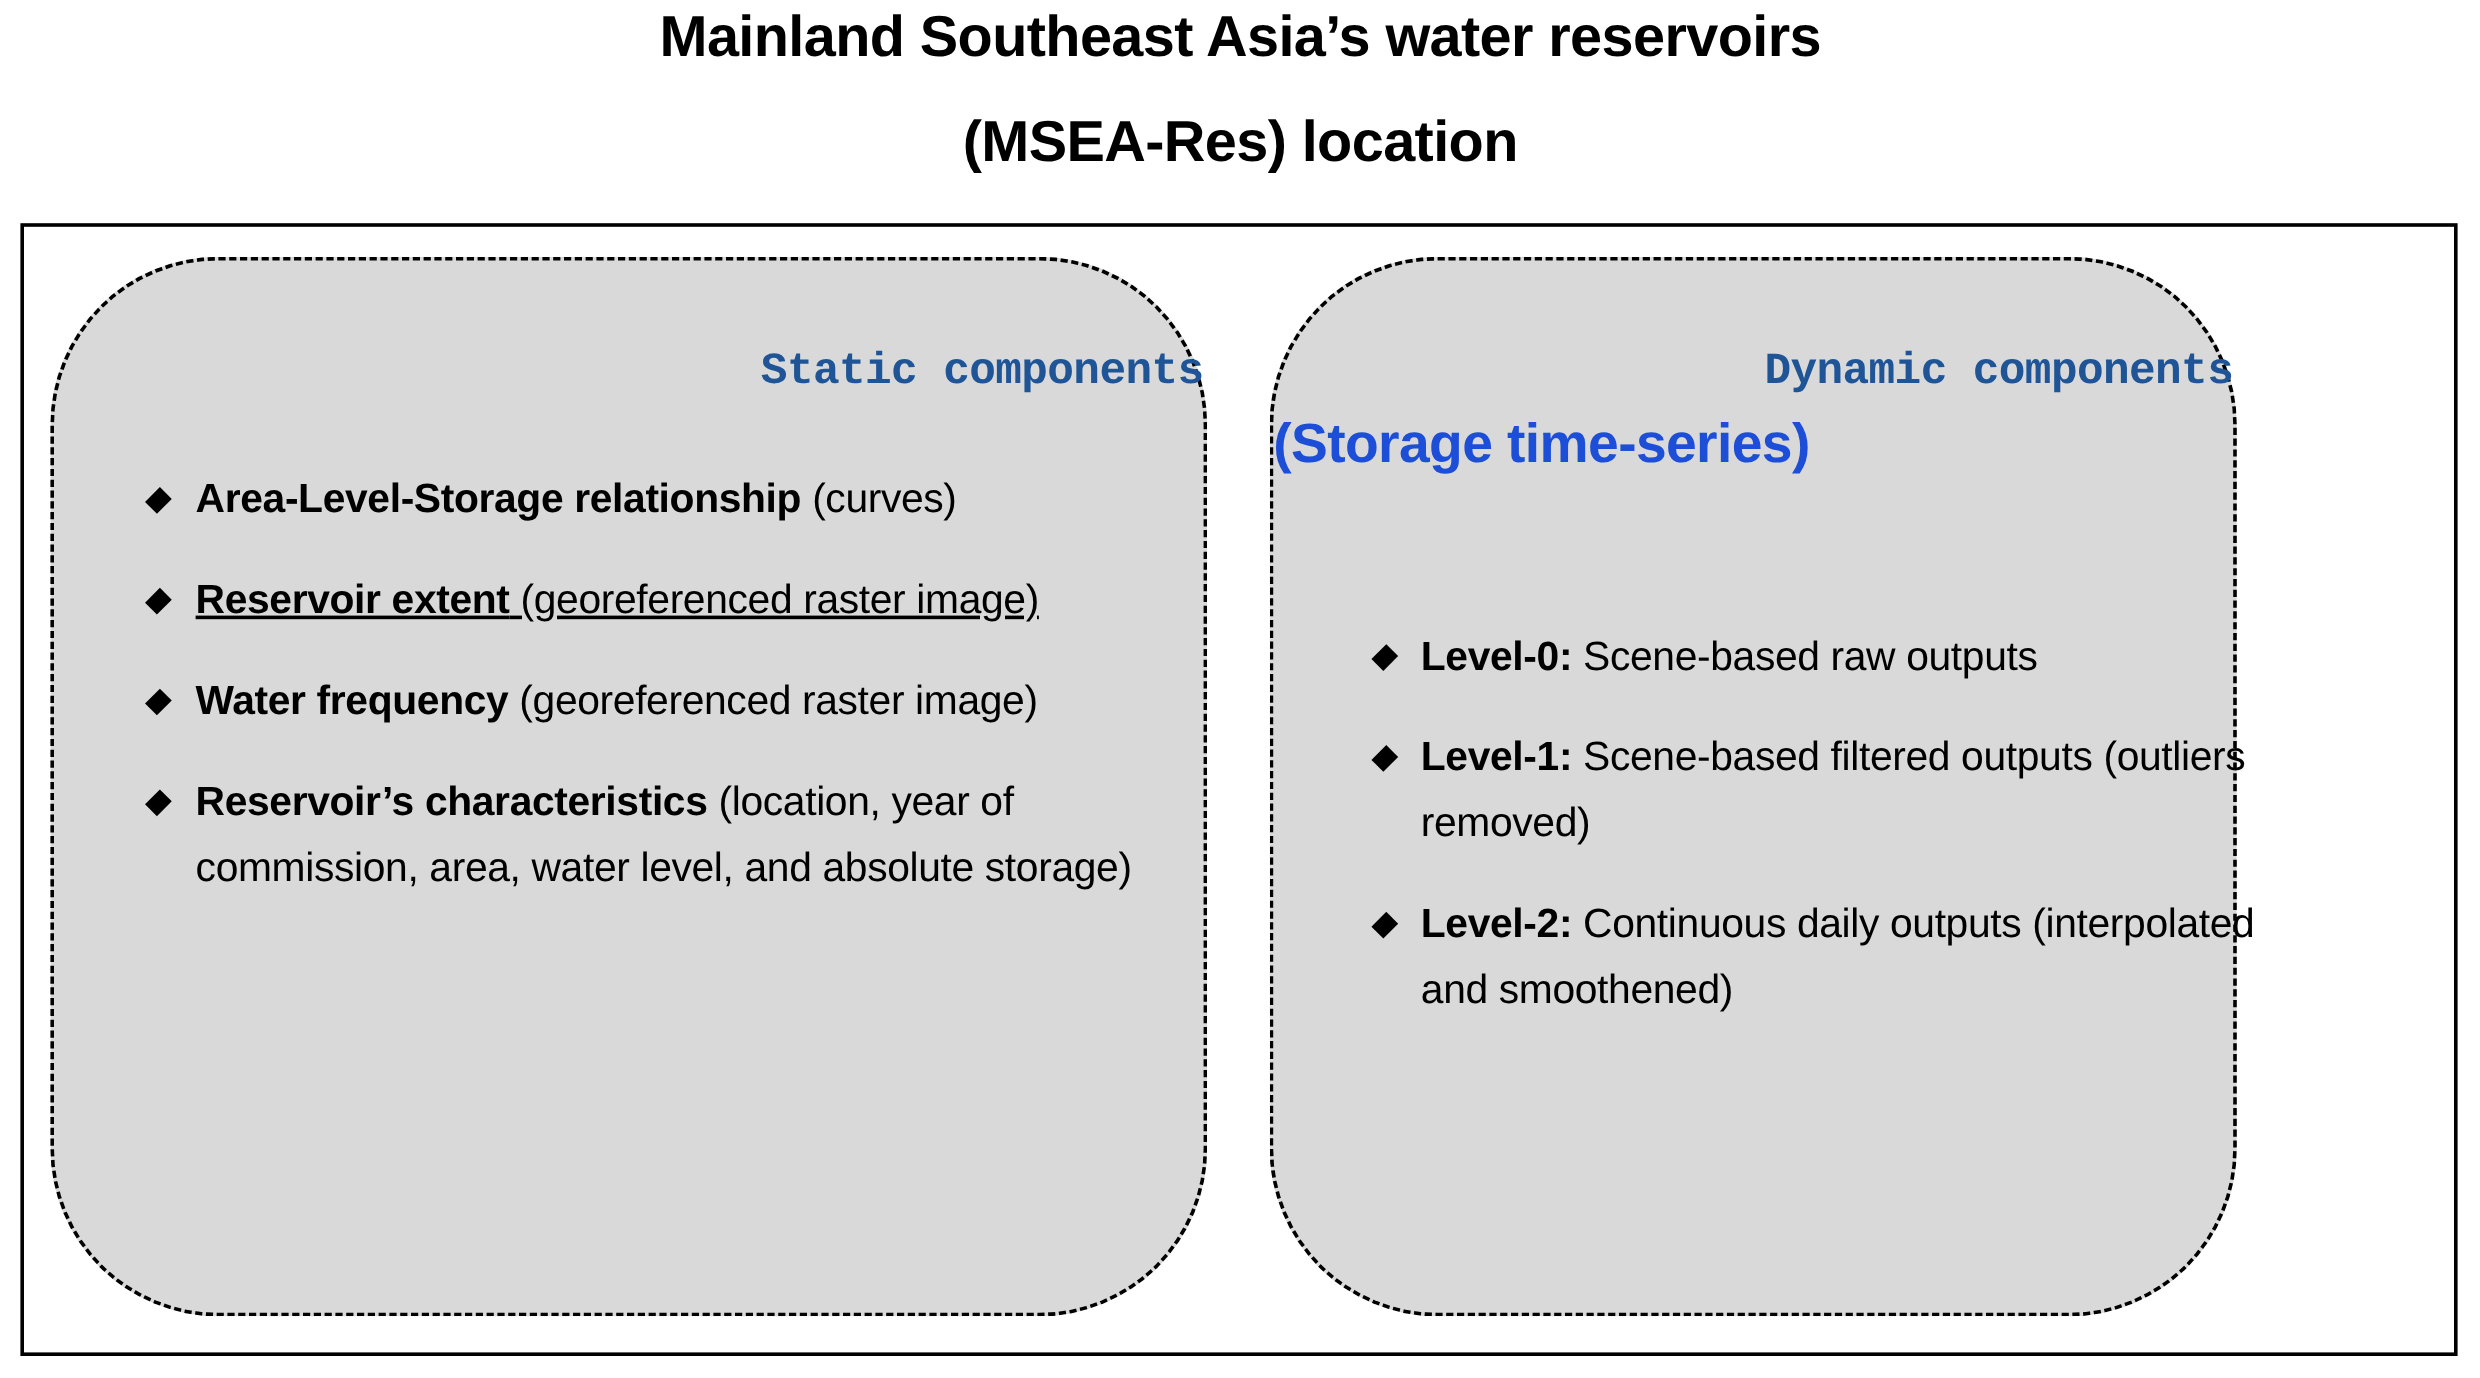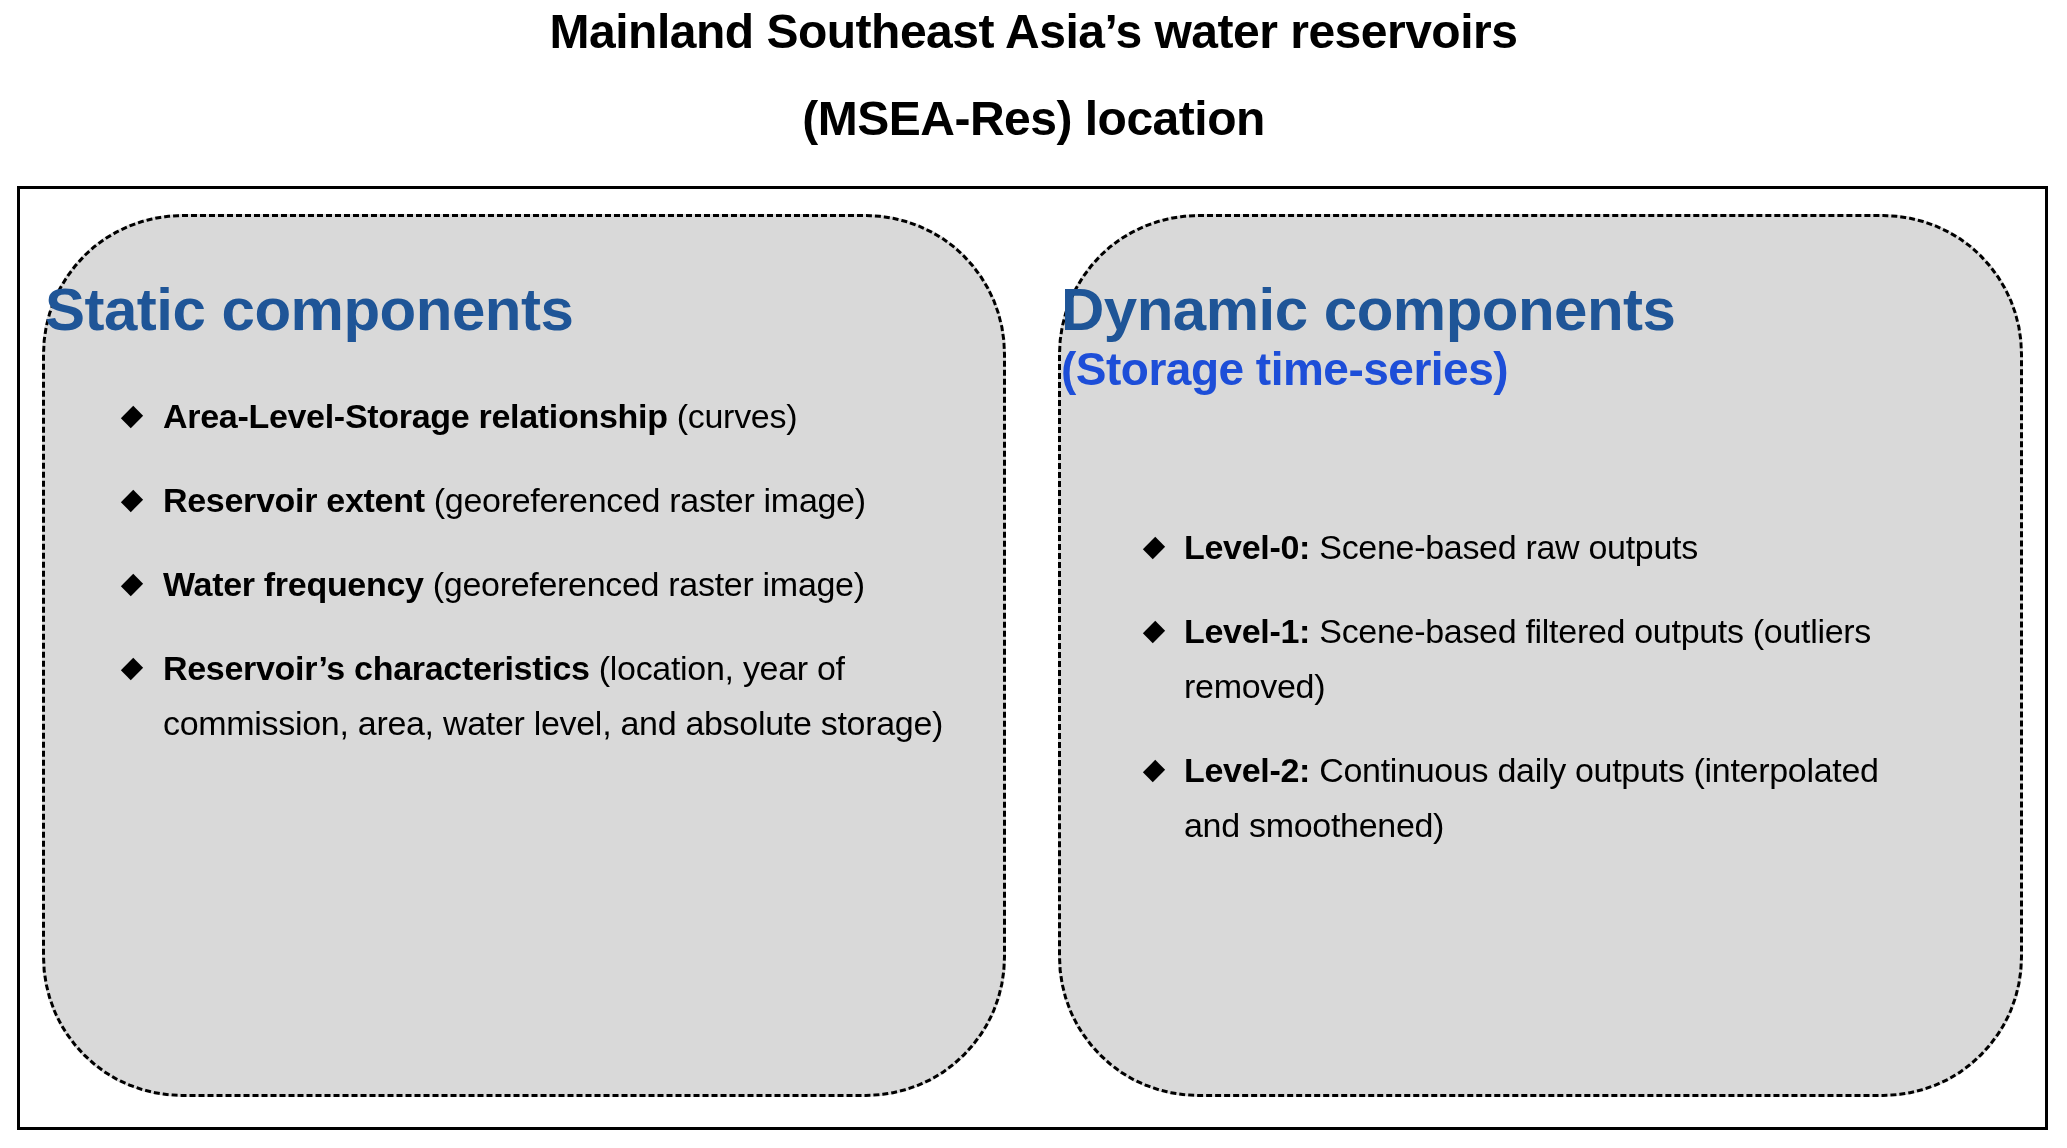--- a/index.html
+++ b/index.html
@@ -7,23 +7,23 @@
          font-family:"Liberation Sans", "DejaVu Sans", sans-serif; color:#000; }
   .title { position:absolute; left:0; width:2067px; text-align:center; font-weight:bold;
            font-size:48px; letter-spacing:-0.5px; line-height:60px; }
   .title.l1 { top:2px; }
   .title.l2 { top:89px; }
   .outer { position:absolute; left:17px; top:186px; width:2025px; height:938px;
            border:3px solid #000; box-sizing:content-box; }
   .panel { position:absolute; top:214px; height:883px; background:#d9d9d9;
            border:3px dashed #000; border-radius:140px; box-sizing:border-box; }
   .panel.static { left:42px; width:964px; }
-  .panel.dynamic { left:1058px; width:965px; }
-  .heading { position:absolute; left:0; right:0; text-align:left; color:#1f5597;
-             font-weight:bold; font-size:60px; line-height:54px; letter-spacing:-0.5px; }
+  .panel.dynamic { left:1058px; width:806px; }
+  .heading { position:absolute; left:0; right:0; text-align:right; color:#1f5597;
+             font-weight:bold; font-size:37px; line-height:54px; letter-spacing:-0.5px;font-family:Liberation Mono, monospace; }
   .subheading { position:absolute; left:0; right:0; color:#1d4ed8;
                 font-weight:bold; font-size:46px; line-height:48px; letter-spacing:-0.5px; }
   .list { position:absolute; margin:0; padding:0; list-style:none; }
   .item { position:relative; font-size:34px; line-height:55px; letter-spacing:-0.3px; }
   .bullet { position:absolute; width:14px; height:14px; background:#000;
             transform:rotate(45deg) scaleY(1.25); }
   .item b { font-weight:bold; }
 </style>
 </head>
 <body>
@@ -33,21 +33,21 @@
 
 <div class="outer"></div>
 
 <div class="panel static">
   <div class="heading" style="top:66px;">Static components</div>
   <ul class="list" style="left:118px; top:172px; width:800px;">
     <li class="item" style="margin-bottom:29px;">
       <span class="bullet" style="left:-38px; top:21px;"></span>
       <b>Area-Level-Storage relationship</b><span> (curves)</span>
     </li>
-    <li class="item" style="margin-bottom:29px; width:740px;">
+    <li class="item" style="margin-bottom:29px; width:740px;text-decoration:underline;">
       <span class="bullet" style="left:-38px; top:21px;"></span>
       <b>Reservoir extent</b><span> (georeferenced raster image)</span>
     </li>
     <li class="item" style="margin-bottom:29px; width:740px;">
       <span class="bullet" style="left:-38px; top:21px;"></span>
       <b>Water frequency</b><span> (georeferenced raster image)</span>
     </li>
     <li class="item" style="width:800px;">
       <span class="bullet" style="left:-38px; top:21px;"></span>
       <b>Reservoir’s characteristics</b><span> (location, year of commission, area, water level, and absolute storage)</span>

